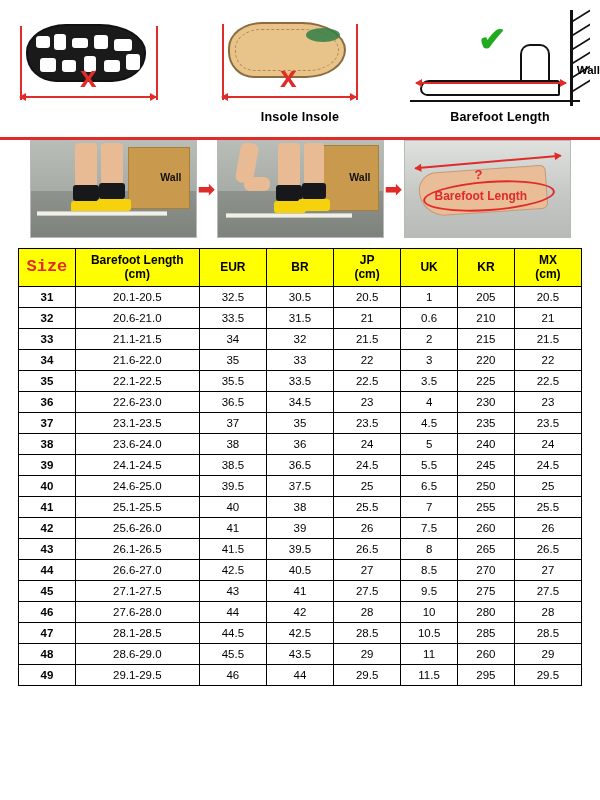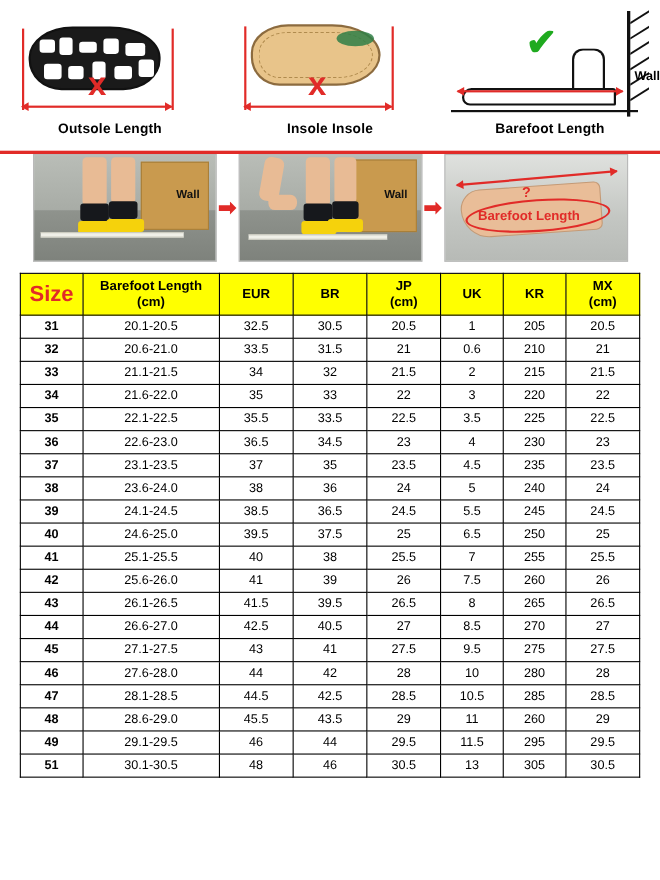--- a/index.html
+++ b/index.html
@@ -306,21 +306,22 @@
     font-weight: bold;
   }
   table.size-table thead th {
     background: #ffff00;
     font-size: 12px;
     height: 38px;
     line-height: 1.1;
   }
   table.size-table thead th.size-head {
     color: #e12b28;
-    font-size: 20px;
+    font-size: 17px;
+    font-family: Liberation Mono, monospace;
   }
   table.size-table tbody td {
     font-weight: normal;
   }
   table.size-table tbody td.col-size {
     font-weight: bold;
   }
   col.c0 { width: 11%; }
   col.c1 { width: 24%; }
   col.c2 { width: 13%; }
@@ -349,21 +350,20 @@
           <div class="lug" style="left:34px; top:34px; width:14px; height:12px;"></div>
           <div class="lug" style="left:56px; top:30px; width:12px; height:16px;"></div>
           <div class="lug" style="left:76px; top:34px; width:16px; height:12px;"></div>
           <div class="lug" style="left:98px; top:28px; width:14px; height:16px;"></div>
         </div>
         <div class="arrow-line" style="left:14px; top:92px; width:136px;"></div>
         <div class="tick" style="left:14px; top:22px; height:74px;"></div>
         <div class="tick" style="left:150px; top:22px; height:74px;"></div>
         <div class="bigx" style="left:74px; top:58px;">x</div>
       </div>
-      <div class="top-caption">Outsole Length</div>
     </div>
 
     <div class="top-cell">
       <div class="top-art">
         <div class="insole">
           <div class="seam"></div>
           <div class="toe"></div>
         </div>
         <div class="arrow-line" style="left:16px; top:92px; width:134px;"></div>
         <div class="tick" style="left:16px; top:20px; height:76px;"></div>
@@ -660,27 +660,17 @@
           <tr>
             <td class="col-size">49</td>
             <td>29.1-29.5</td>
             <td>46</td>
             <td>44</td>
             <td>29.5</td>
             <td>11.5</td>
             <td>295</td>
             <td>29.5</td>
           </tr>
-          <tr>
-            <td class="col-size">51</td>
-            <td>30.1-30.5</td>
-            <td>48</td>
-            <td>46</td>
-            <td>30.5</td>
-            <td>13</td>
-            <td>305</td>
-            <td>30.5</td>
-          </tr>
         </tbody>
     </table>
   </div>
 
 </div>
 
 </body></html>

